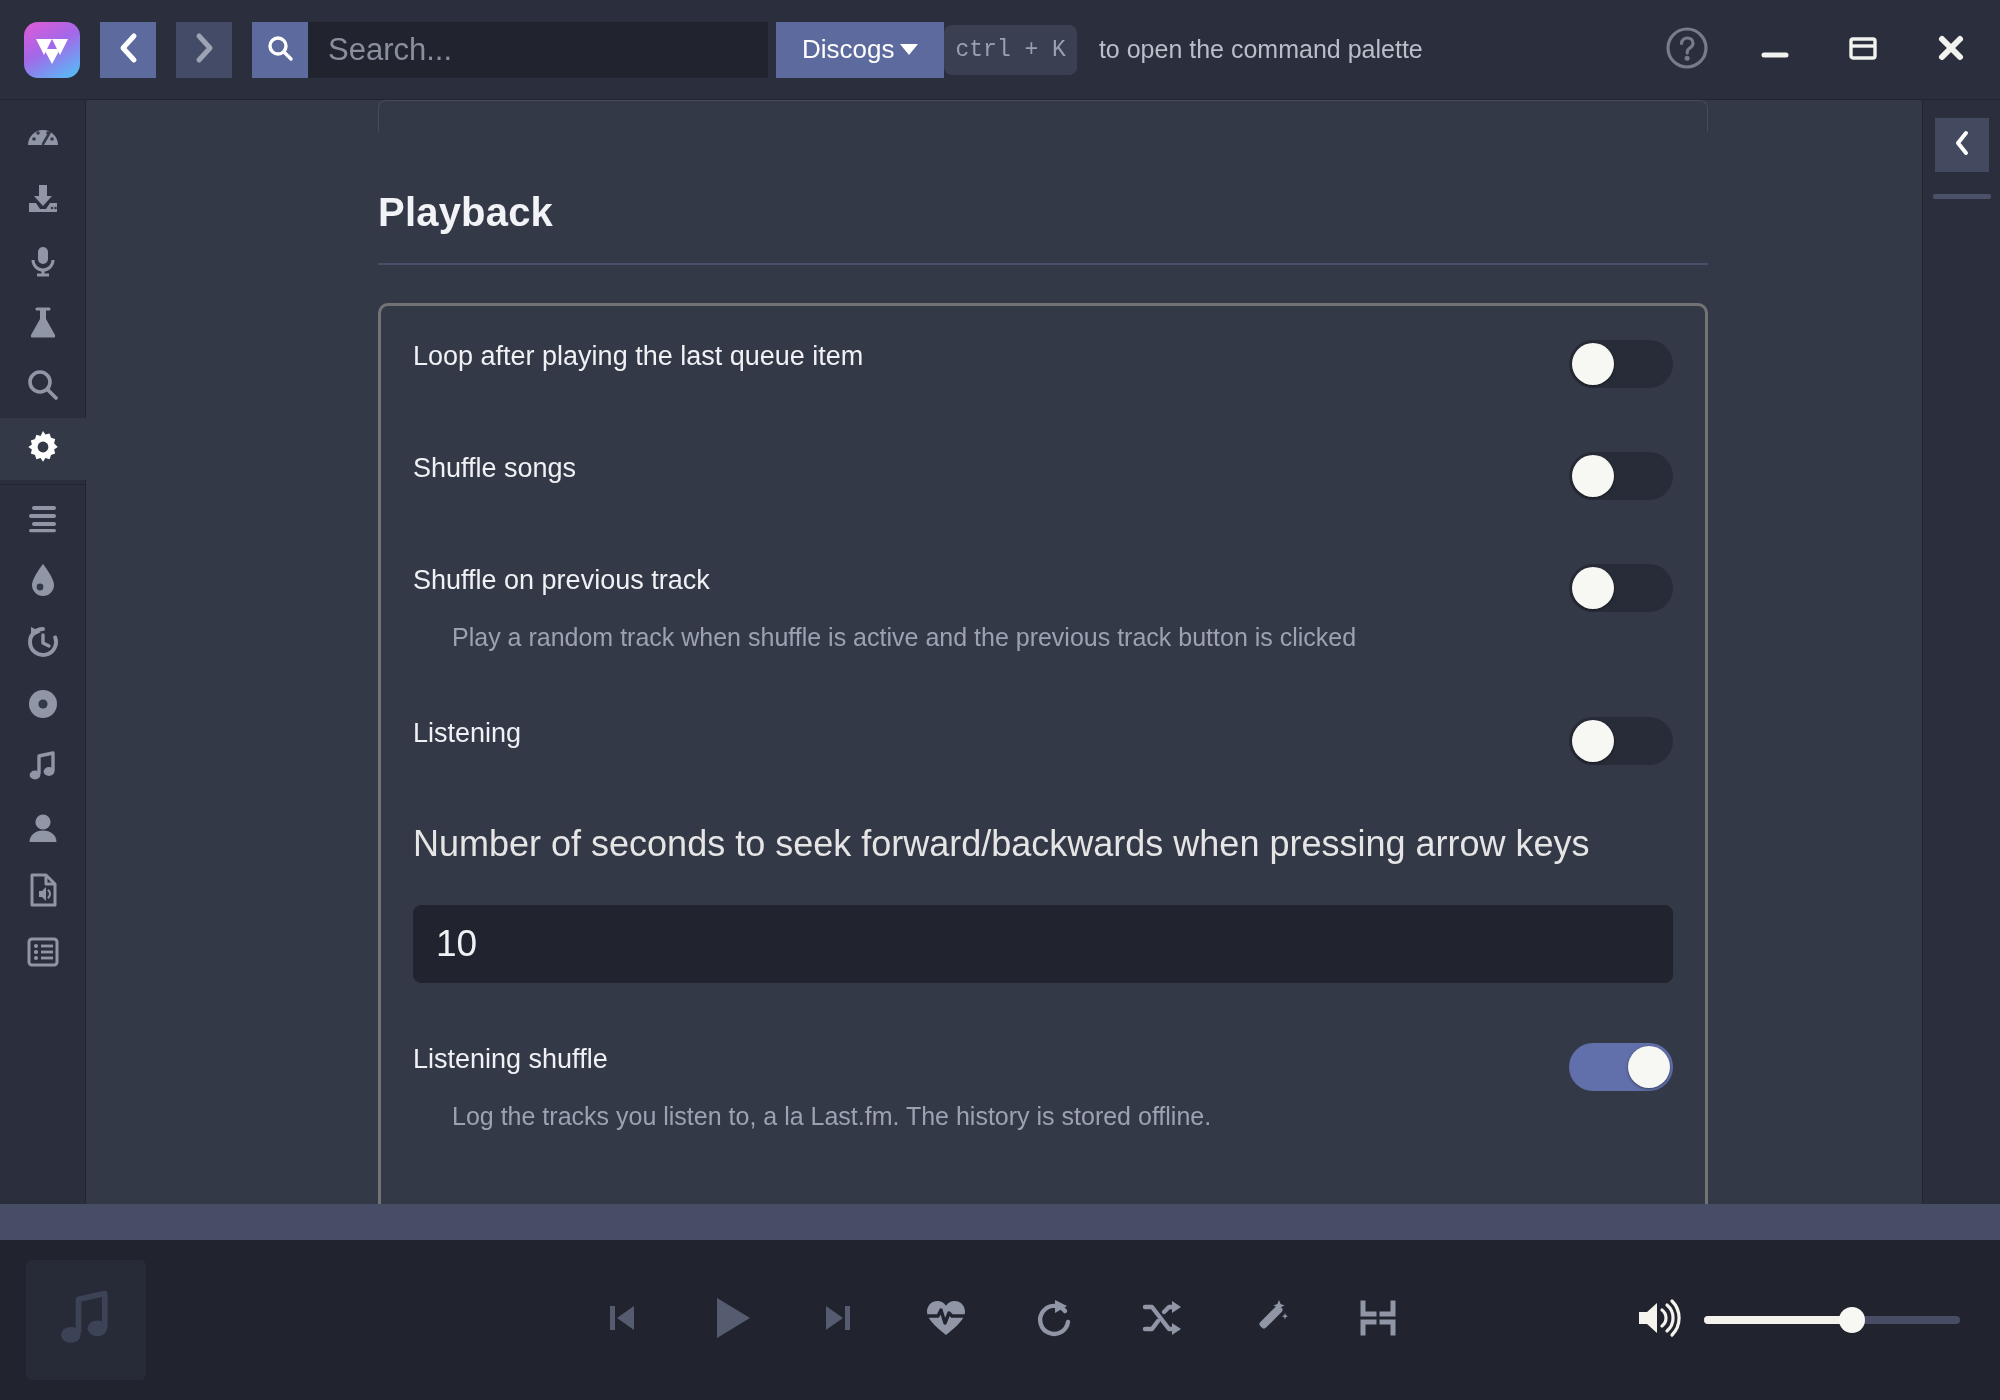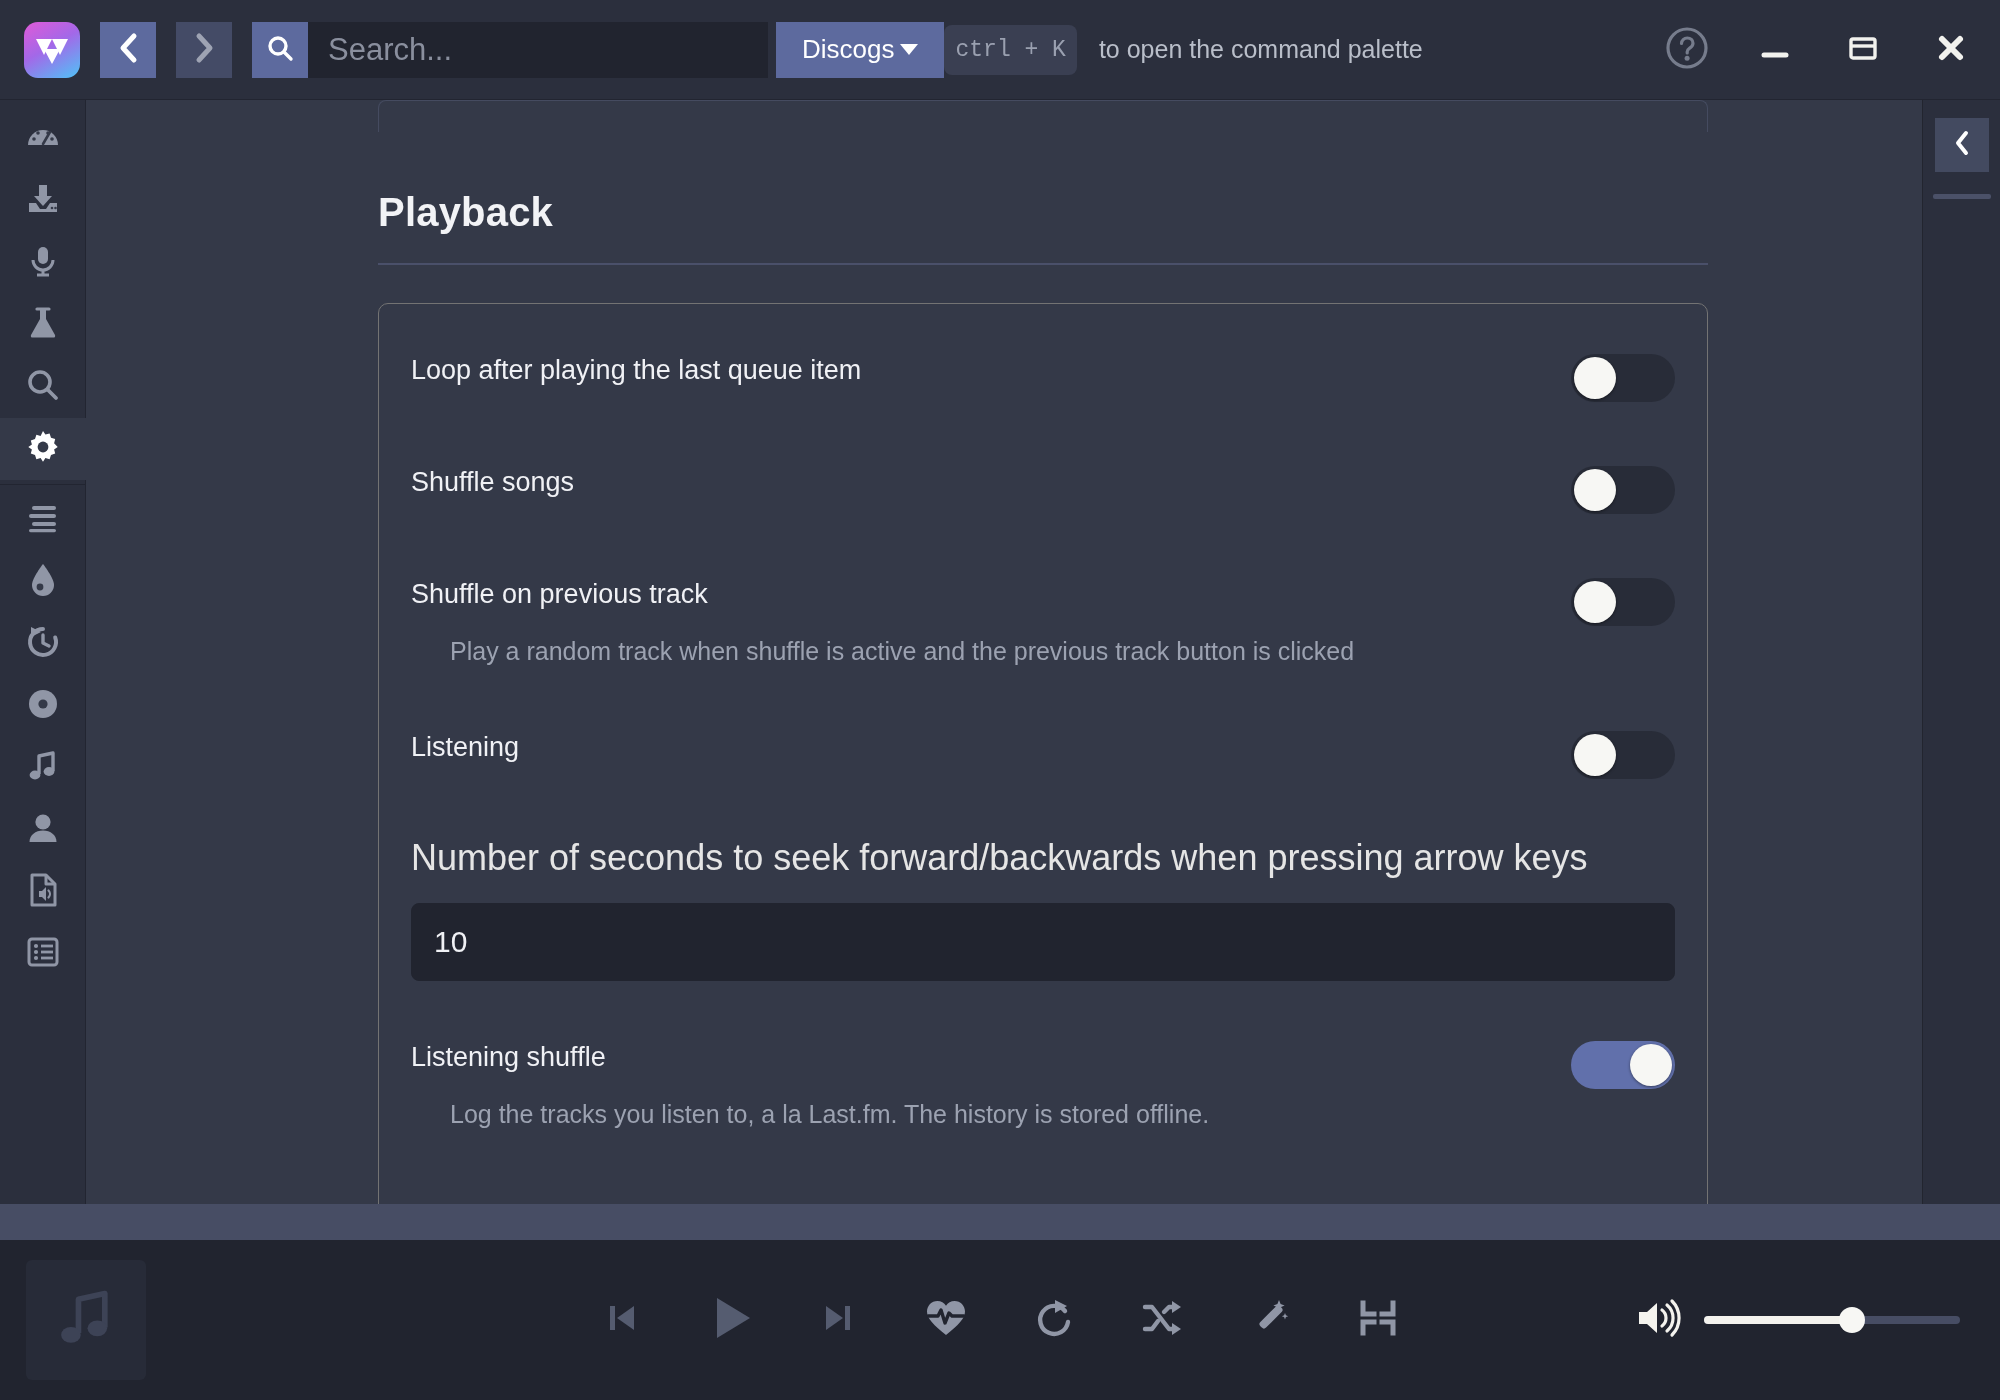--- a/index.html
+++ b/index.html
@@ -95,22 +95,22 @@
     border-radius: 8px 8px 0 0; background: #343948;
     position: relative; top: 0;
   }
   .section-title {
     width: 1330px; margin: 58px auto 0 auto;
     color: #f2f3f6; font-size: 40px; font-weight: bold; letter-spacing: .2px;
   }
   .section-rule { width: 1330px; margin: 28px auto 0 auto; height: 2px; background: #4a506a; }
   .panel {
     width: 1330px; margin: 38px auto 0 auto;
-    border: 1px solid #737373; border-radius: 10px;
-    background: #343948; padding: 16px 32px;
+    border: 3px solid #737373; border-radius: 10px;
+    background: #343948; padding: 0 32px;
   }
   .row { padding: 34px 0 30px 0; display: flex; align-items: flex-start; gap: 24px; }
   .row-text { flex: 1 1 auto; min-width: 0; }
   .row-title { color: #f0f1f5; font-size: 27px; line-height: 1.25; }
   .row-desc { color: #9ca2b1; font-size: 25px; line-height: 1.25; margin-top: 24px; margin-left: 39px; }
   .row-ctrl { flex: 0 0 auto; display: flex; align-items: center; }
 
   
   .toggle { width: 104px; height: 48px; border-radius: 24px; position: relative; cursor: pointer; }
   .toggle.off { background: #282c38; }
@@ -118,23 +118,23 @@
   .knob {
     position: absolute; top: 3px; width: 42px; height: 42px; border-radius: 50%;
     background: #f7f7f4; box-shadow: 0 1px 3px rgba(0,0,0,.45);
   }
   .toggle.off .knob { left: 3px; }
   .toggle.on  .knob { left: 59px; }
 
   .field-row { padding: 28px 0 26px 0; }
   .field-label { color: #e5e5e5; font-size: 36px; }
   .number-input {
-    margin-top: 24px; width: 100%; height: 78px;
+    margin-top: 40px; width: 100%; height: 78px;
     background: #21242f; border: 1px solid #21242f; border-radius: 8px;
-    color: #f0f1f5; font-size: 30px; padding: 0 22px; outline: none;
+    color: #f0f1f5; font-size: 37px; padding: 0 22px; outline: none;
     font-family: "Liberation Sans", sans-serif;
   }
   .clipped-row { padding-top: 34px; height: 52px; overflow: hidden; }
 
   
   .rightbar {
     position: absolute; right: 0; top: 0; bottom: 0; width: 78px;
     background: #2b2f3d; border-left: 1px solid #22252f;
     display: flex; flex-direction: column; align-items: center; padding-top: 18px;
   }

